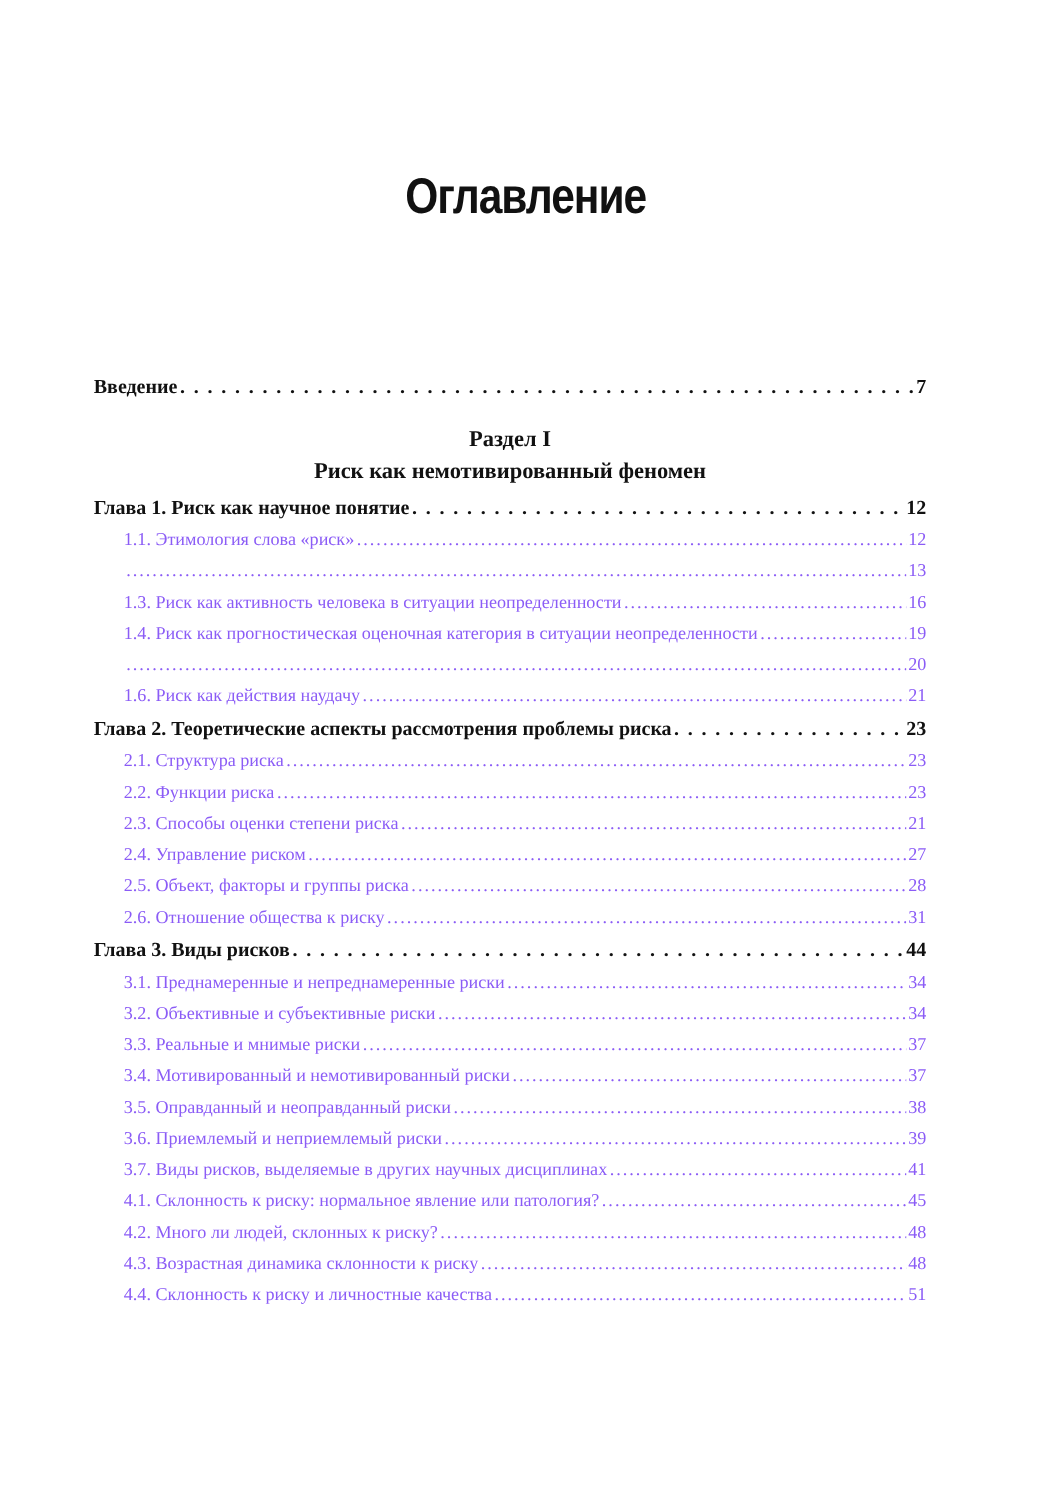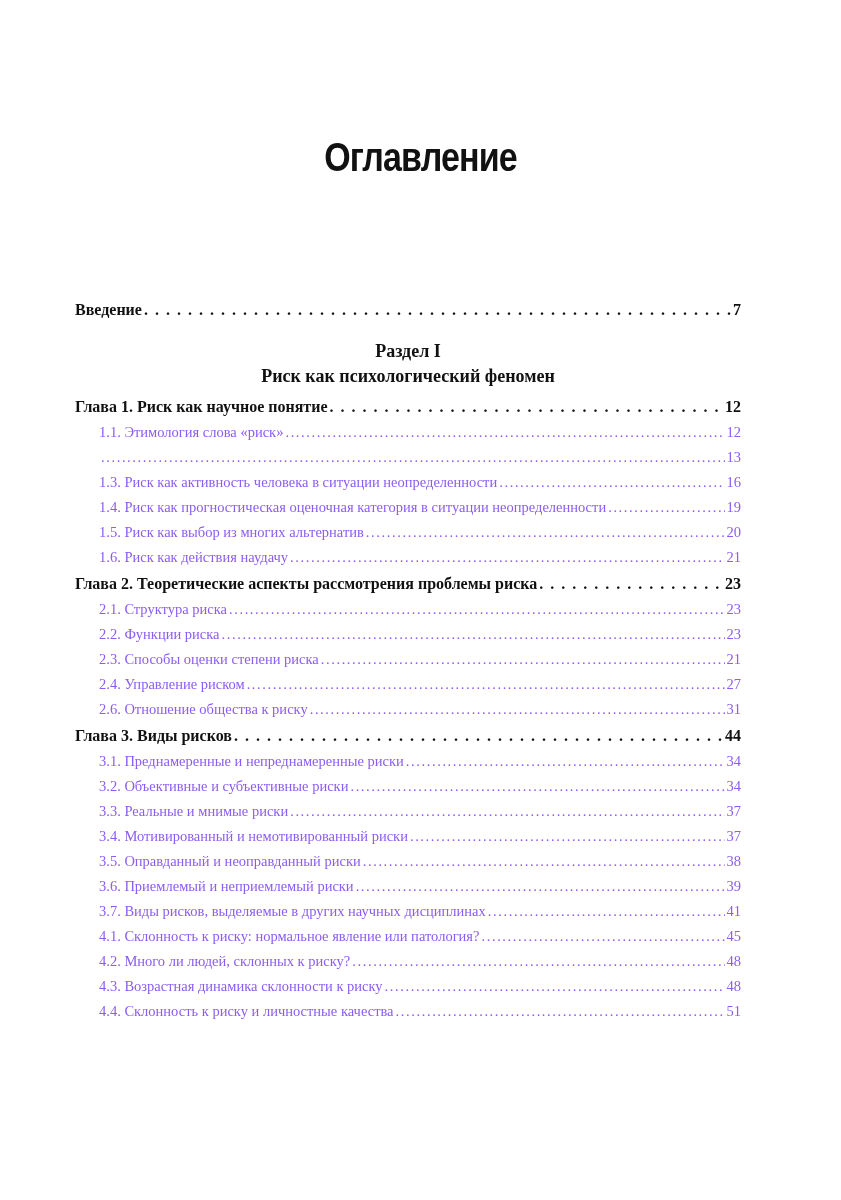--- a/index.html
+++ b/index.html
@@ -44,21 +44,21 @@
 <div class="toc">
 
   <div class="row main intro">
     <span class="label">Введение</span>
     <span class="dots"></span>
     <span class="page">7</span>
   </div>
 
   <div class="section">
     <div>Раздел I</div>
-    <div>Риск как психологический феномен</div>
+    <div>Риск как немотивированный феномен</div>
   </div>
 
   <div class="row main">
     <span class="label">Глава 1. Риск как научное понятие</span>
     <span class="dots"></span>
     <span class="page">12</span>
   </div>
   <div class="row sub">
       <span class="label">1.1. Этимология слова «риск»</span>
       <span class="dots"></span>
@@ -72,21 +72,20 @@
       <span class="label">1.3. Риск как активность человека в ситуации неопределенности</span>
       <span class="dots"></span>
       <span class="page">16</span>
     </div>
   <div class="row sub">
       <span class="label">1.4. Риск как прогностическая оценочная категория в ситуации неопределенности</span>
       <span class="dots"></span>
       <span class="page">19</span>
     </div>
   <div class="row sub">
-      <span class="label">1.5. Риск как выбор из многих альтернатив</span>
       <span class="dots"></span>
       <span class="page">20</span>
     </div>
   <div class="row sub">
       <span class="label">1.6. Риск как действия наудачу</span>
       <span class="dots"></span>
       <span class="page">21</span>
     </div>
 
   <div class="row main">
@@ -106,20 +105,25 @@
     </div>
   <div class="row sub">
       <span class="label">2.3. Способы оценки степени риска</span>
       <span class="dots"></span>
       <span class="page">21</span>
     </div>
   <div class="row sub">
       <span class="label">2.4. Управление риском</span>
       <span class="dots"></span>
       <span class="page">27</span>
+    </div>
+  <div class="row sub">
+      <span class="label">2.5. Объект, факторы и группы риска</span>
+      <span class="dots"></span>
+      <span class="page">28</span>
     </div>
   <div class="row sub">
       <span class="label">2.6. Отношение общества к риску</span>
       <span class="dots"></span>
       <span class="page">31</span>
     </div>
 
   <div class="row main">
     <span class="label">Глава 3. Виды рисков</span>
     <span class="dots"></span>

